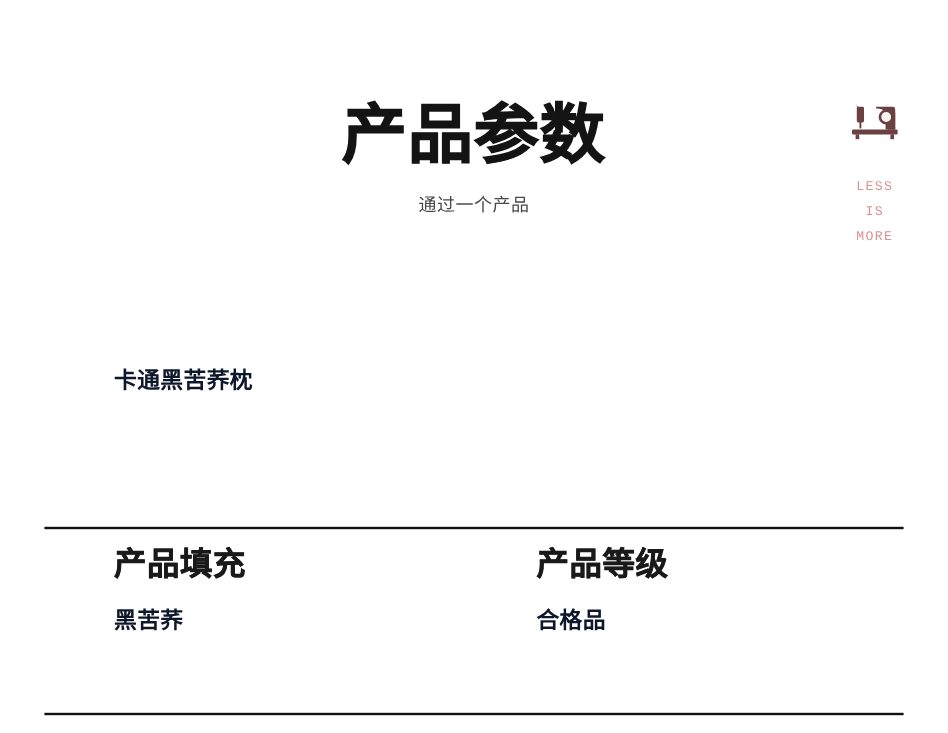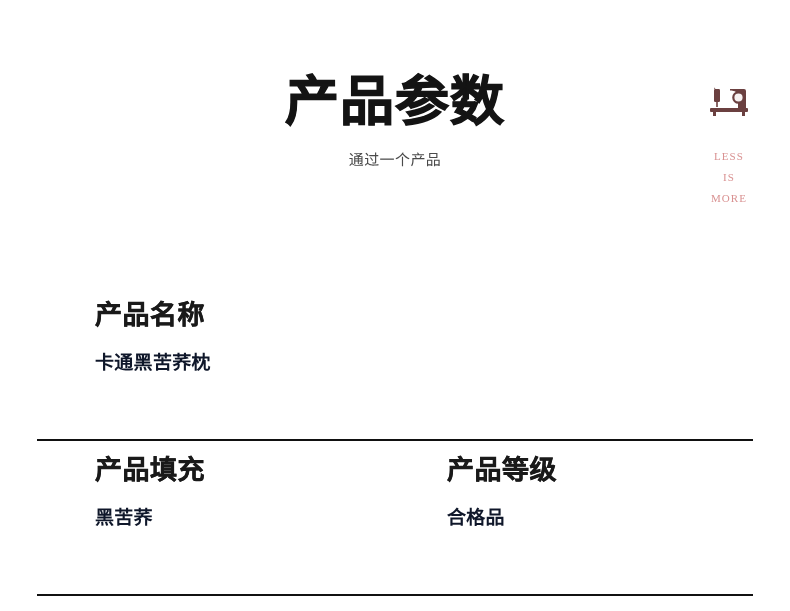--- a/index.html
+++ b/index.html
@@ -30,32 +30,32 @@
     text-align: center;
   }
   .brandmark .machine-icon {
     display: block;
     margin: 0 auto 28px auto;
     width: 42px;
     height: 32px;
   }
   .brandmark .tagline-line {
     display: block;
-    font-family: Liberation Serif, serif;
+    font-family: Liberation Mono, monospace;
     font-size: 11px;
     letter-spacing: 1.1px;
     line-height: 21px;
     color: #d99292;
     font-weight: 400;
   }
 
   
   .header {
     position: absolute;
-    top: 0;
+    top: 12px;
     left: 0;
     width: 790px;
     padding-top: 72px;
     text-align: center;
     box-sizing: border-box;
   }
   .header .main-title {
     margin: 0;
     font-family: "Liberation Sans", "DejaVu Sans", sans-serif;
     font-size: 54px;
@@ -166,21 +166,20 @@
     <h1 class="main-title">产品参数</h1>
     <p class="subtitle">
       <span>通过一个产品</span>
     </p>
   </div>
 
   <div class="spec-grid">
 
     <div class="spec-row">
       <div class="spec-cell col-left">
-        <p class="spec-label">产品名称</p>
         <p class="spec-value">卡通黑苦荞枕</p>
       </div>
     </div>
 
     <div class="spec-row">
       <div class="spec-cell col-left">
         <p class="spec-label">产品填充</p>
         <p class="spec-value">黑苦荞</p>
       </div>
       <div class="spec-cell col-right">

